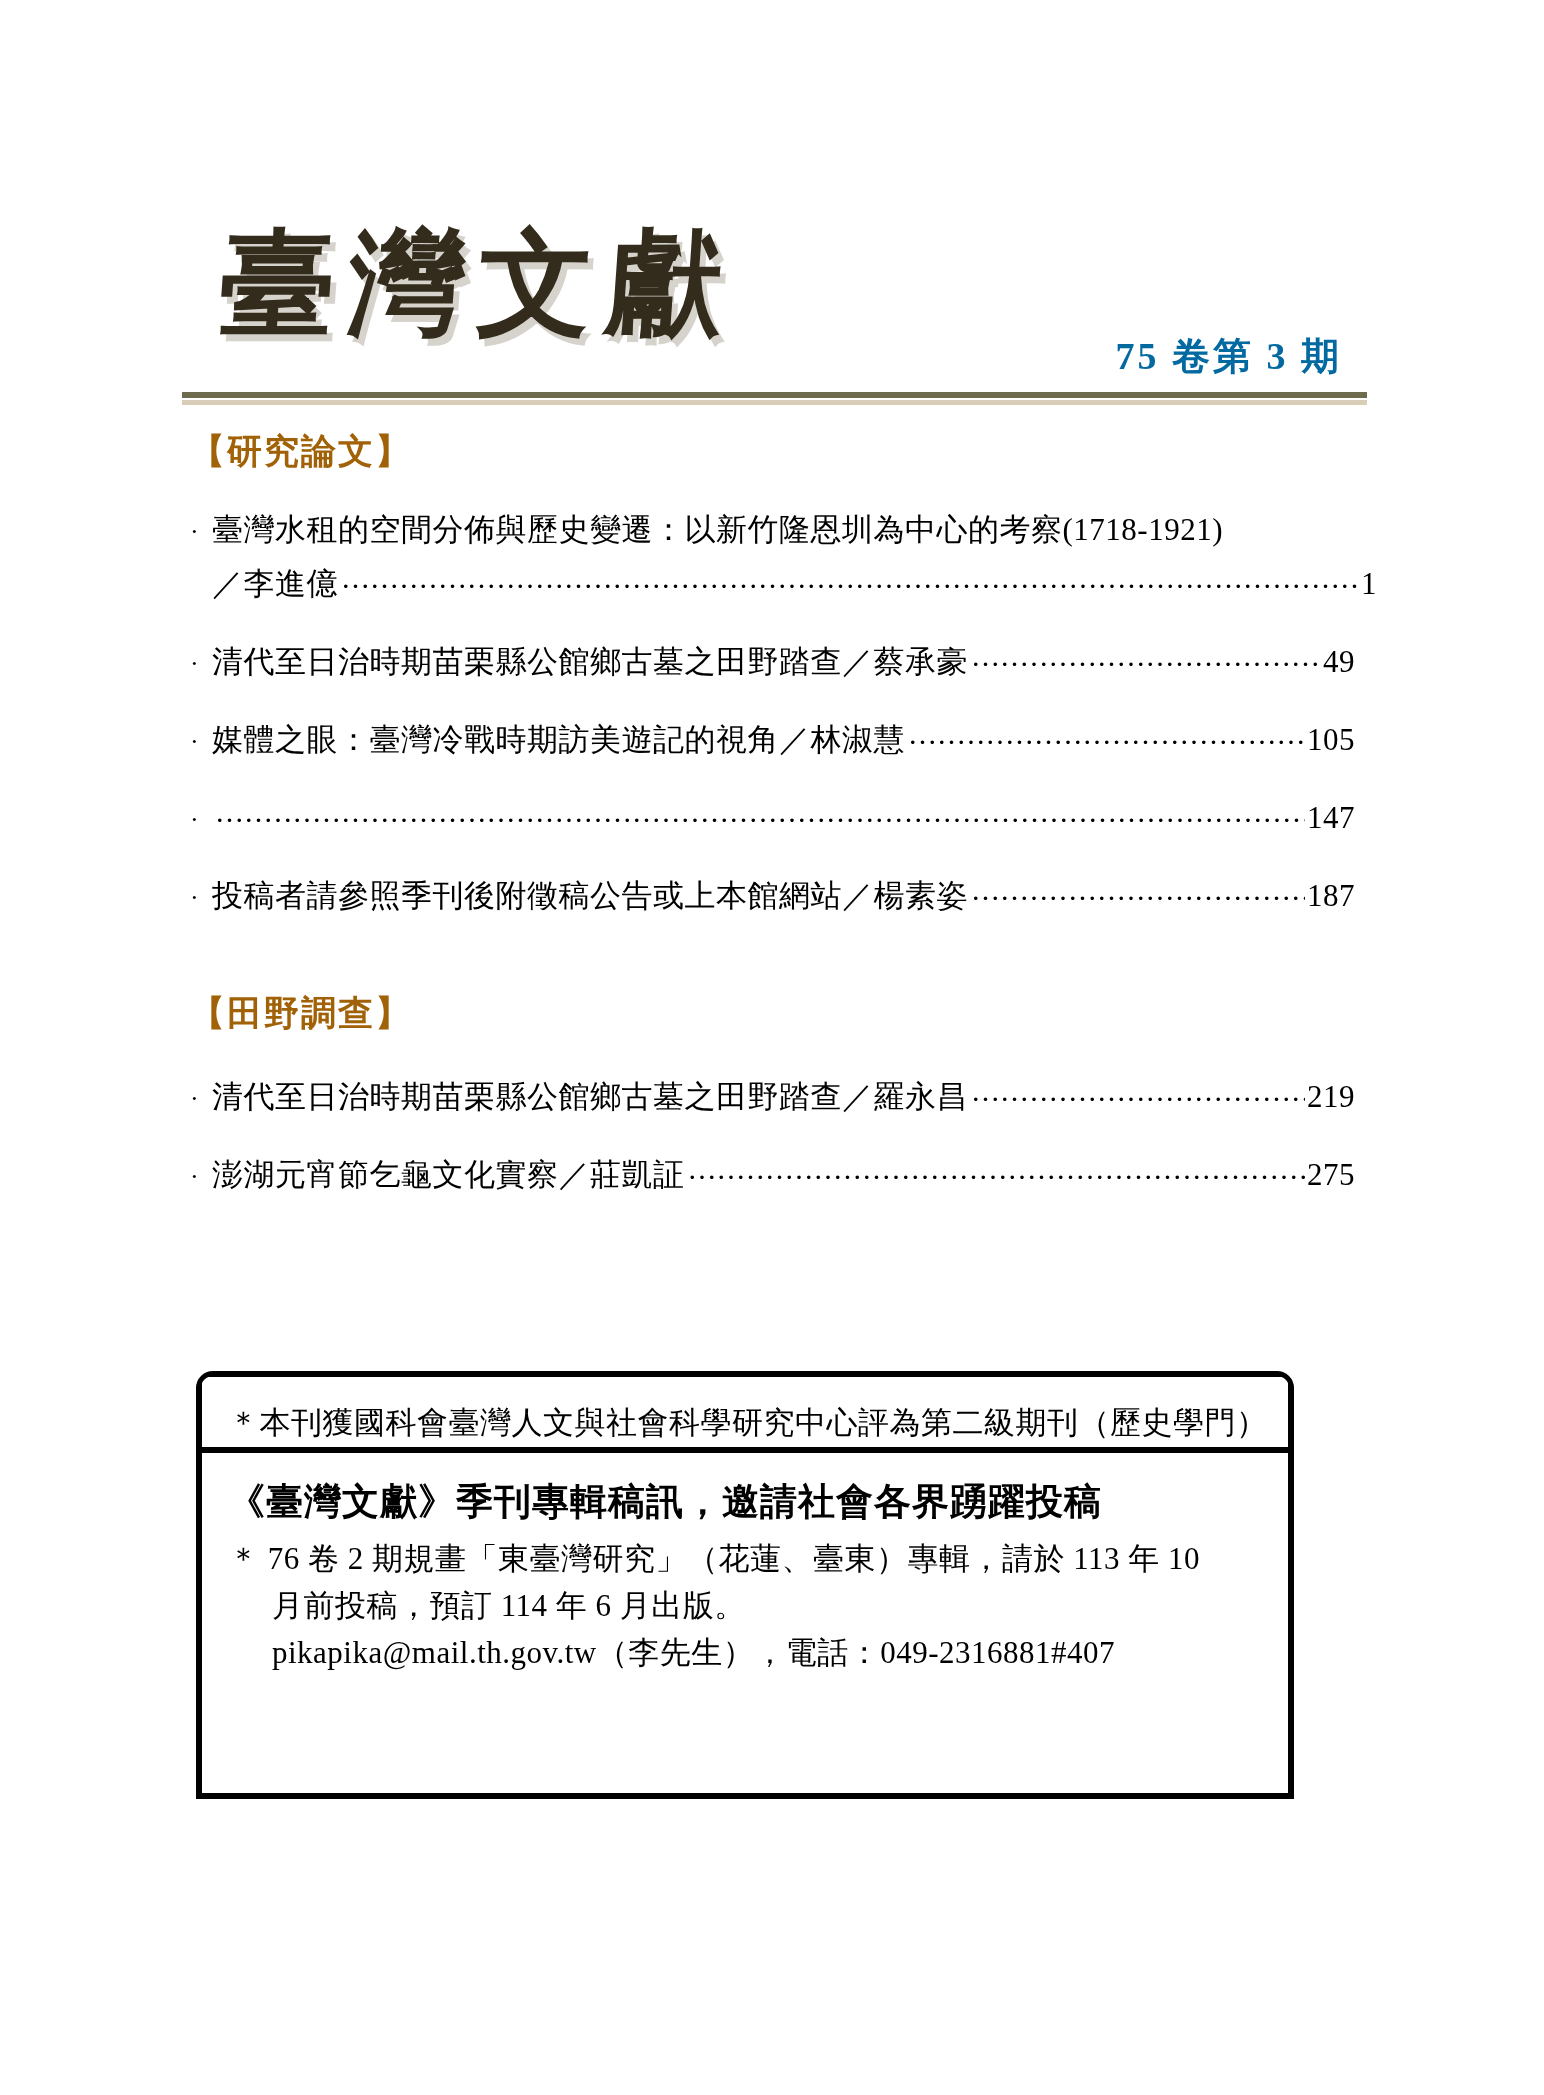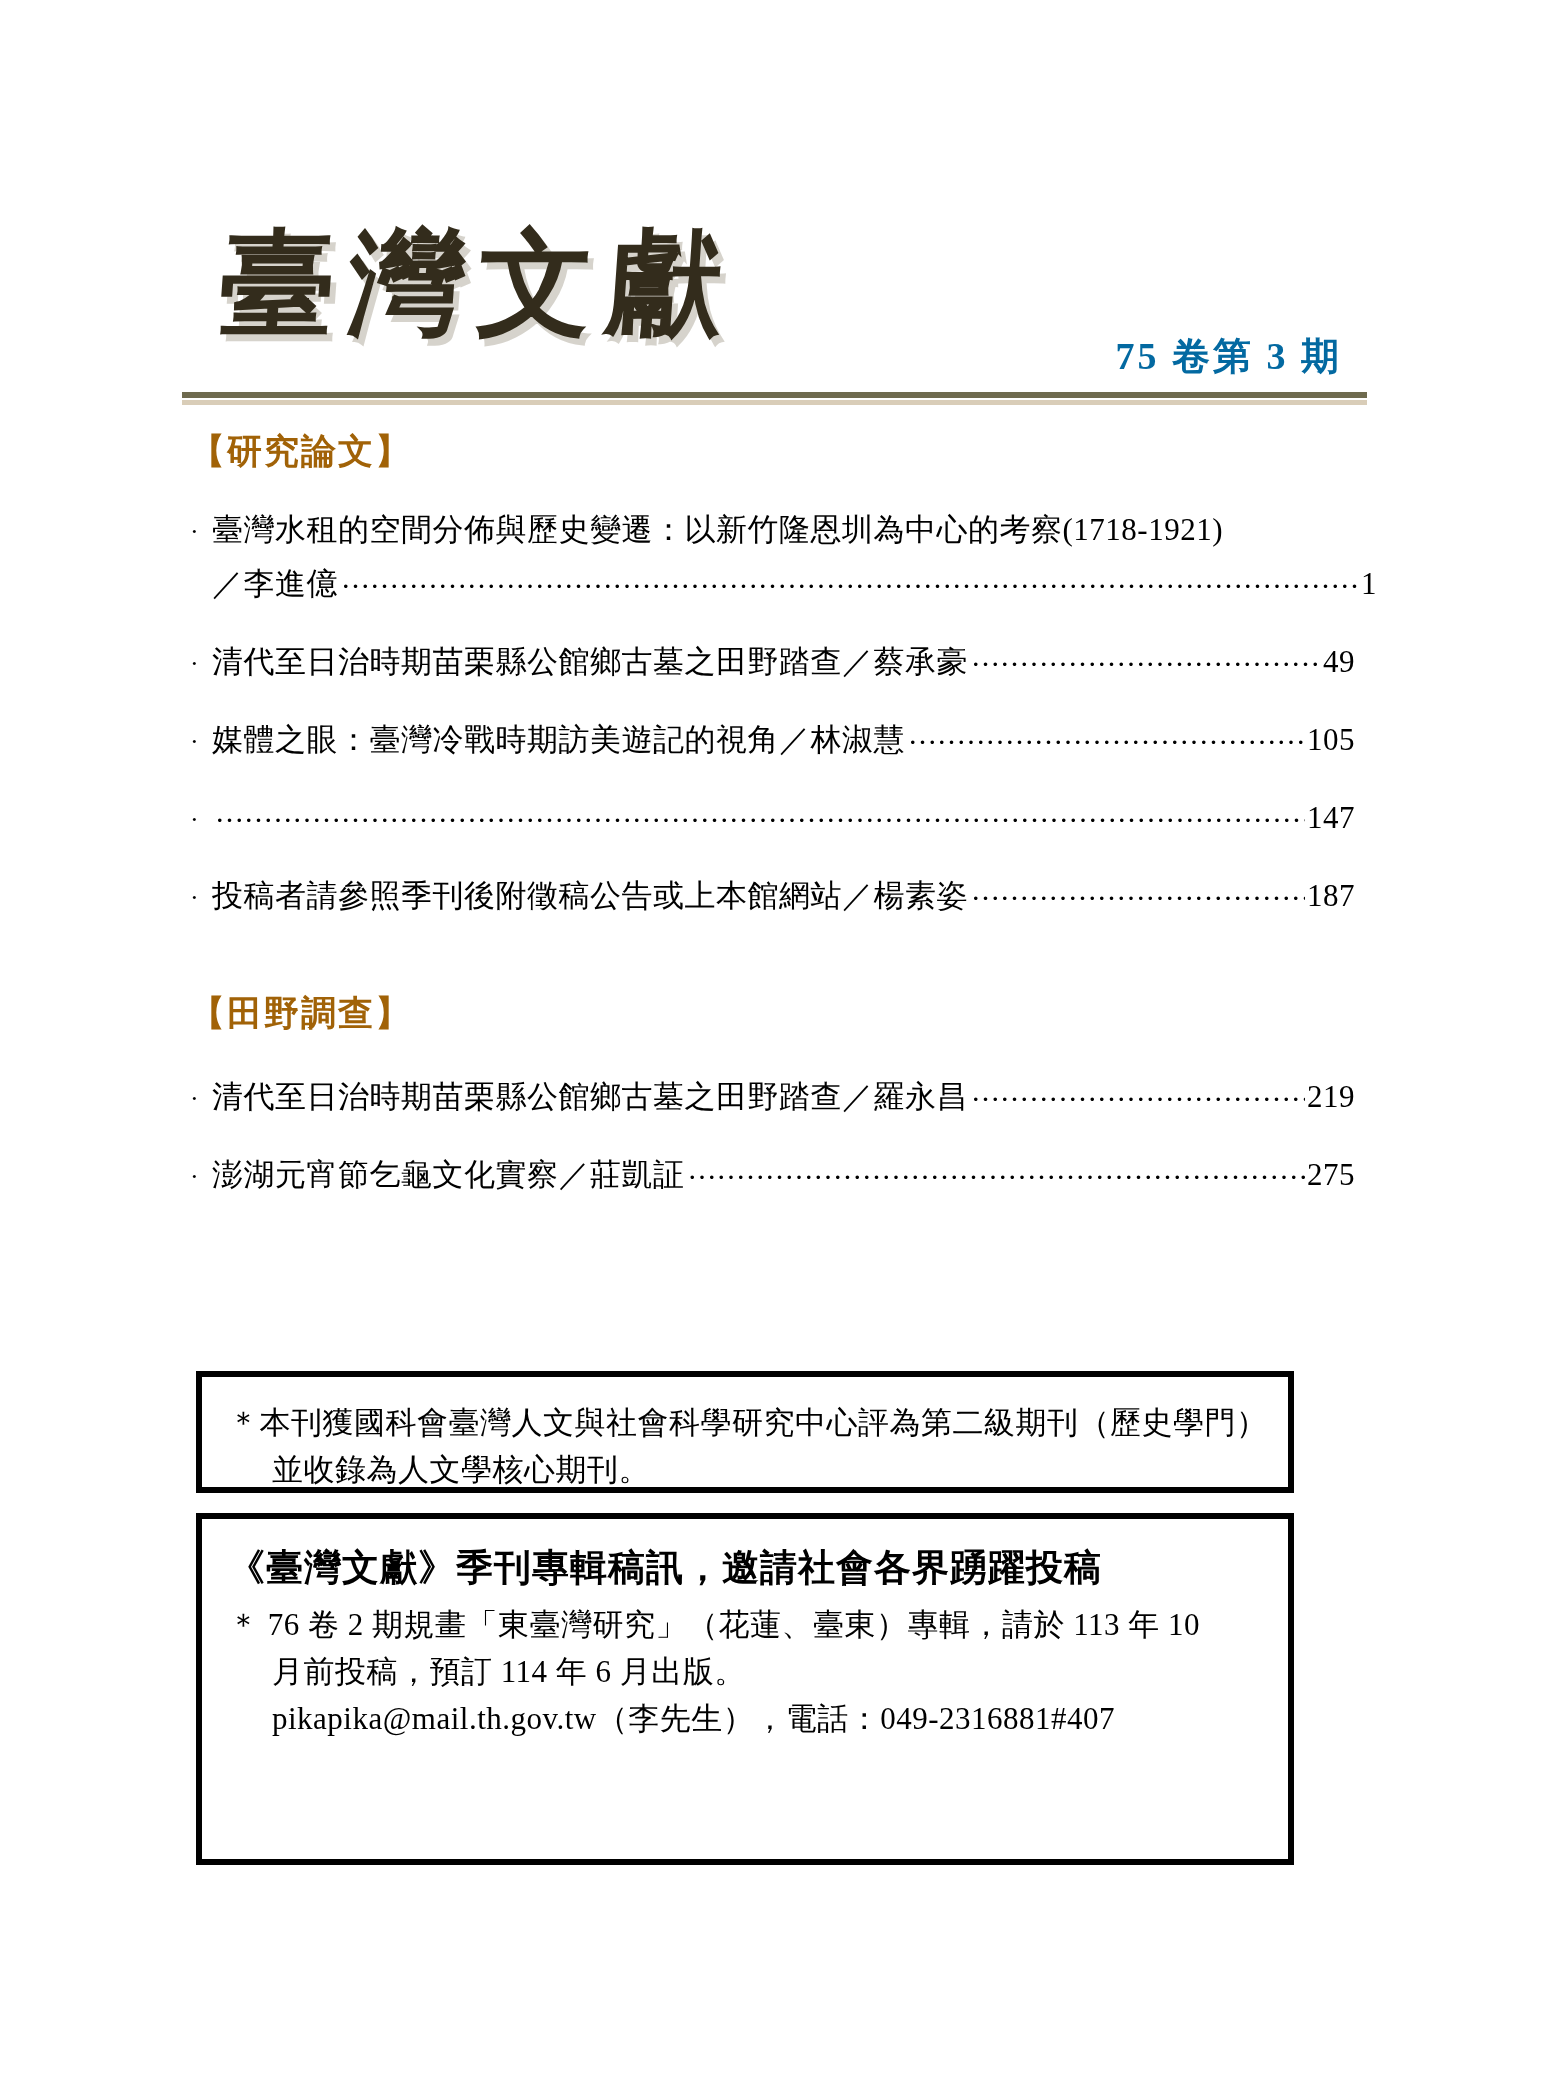--- a/index.html
+++ b/index.html
@@ -161,24 +161,25 @@
     width: 100%;
     height: 100%;
     box-sizing: border-box;
     padding: 22px 26px;
   }
   .notice-1 {
     left: 196px;
     top: 1371px;
     width: 1098px;
     height: 122px;
+    border-radius: 17px;
   }
   .notice-2 {
     left: 196px;
-    top: 1513px;
+    top: 1447px;
     width: 1098px;
     height: 352px;
   }
   .n-line {
     font-size: 31px;
     line-height: 1.52;
     white-space: nowrap;
     letter-spacing: 0.5px;
   }
   .n-line.indent {

